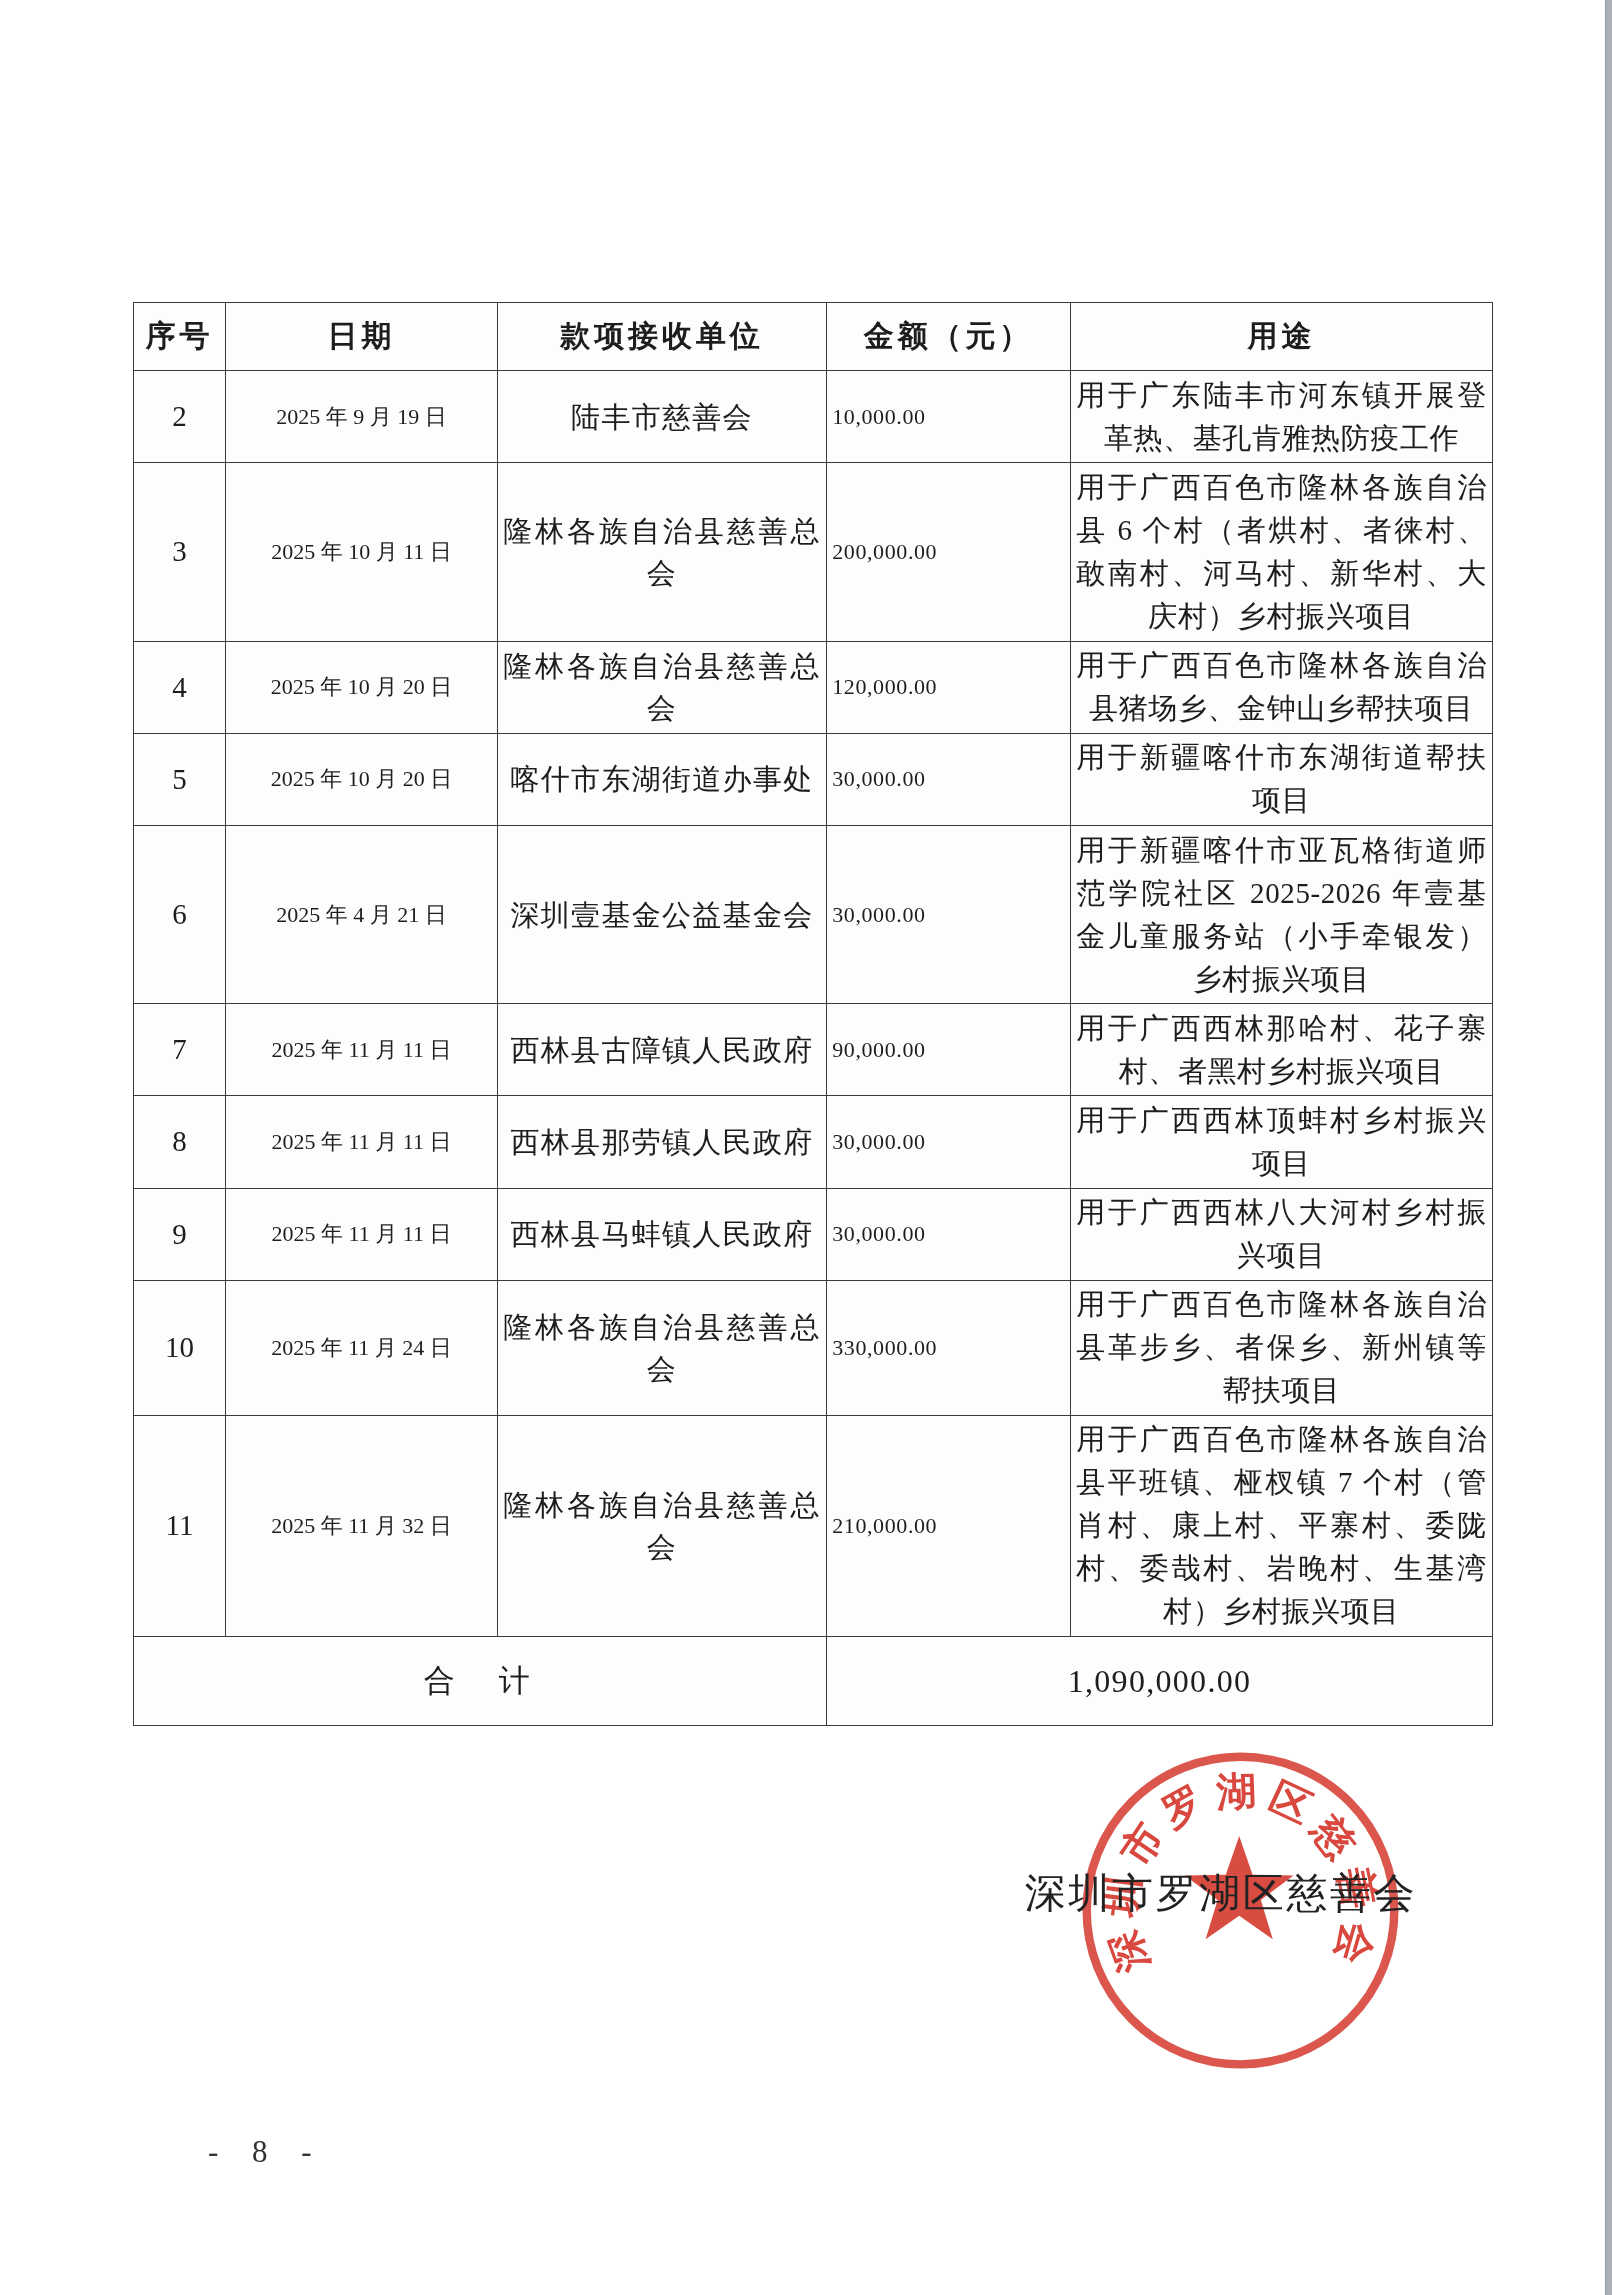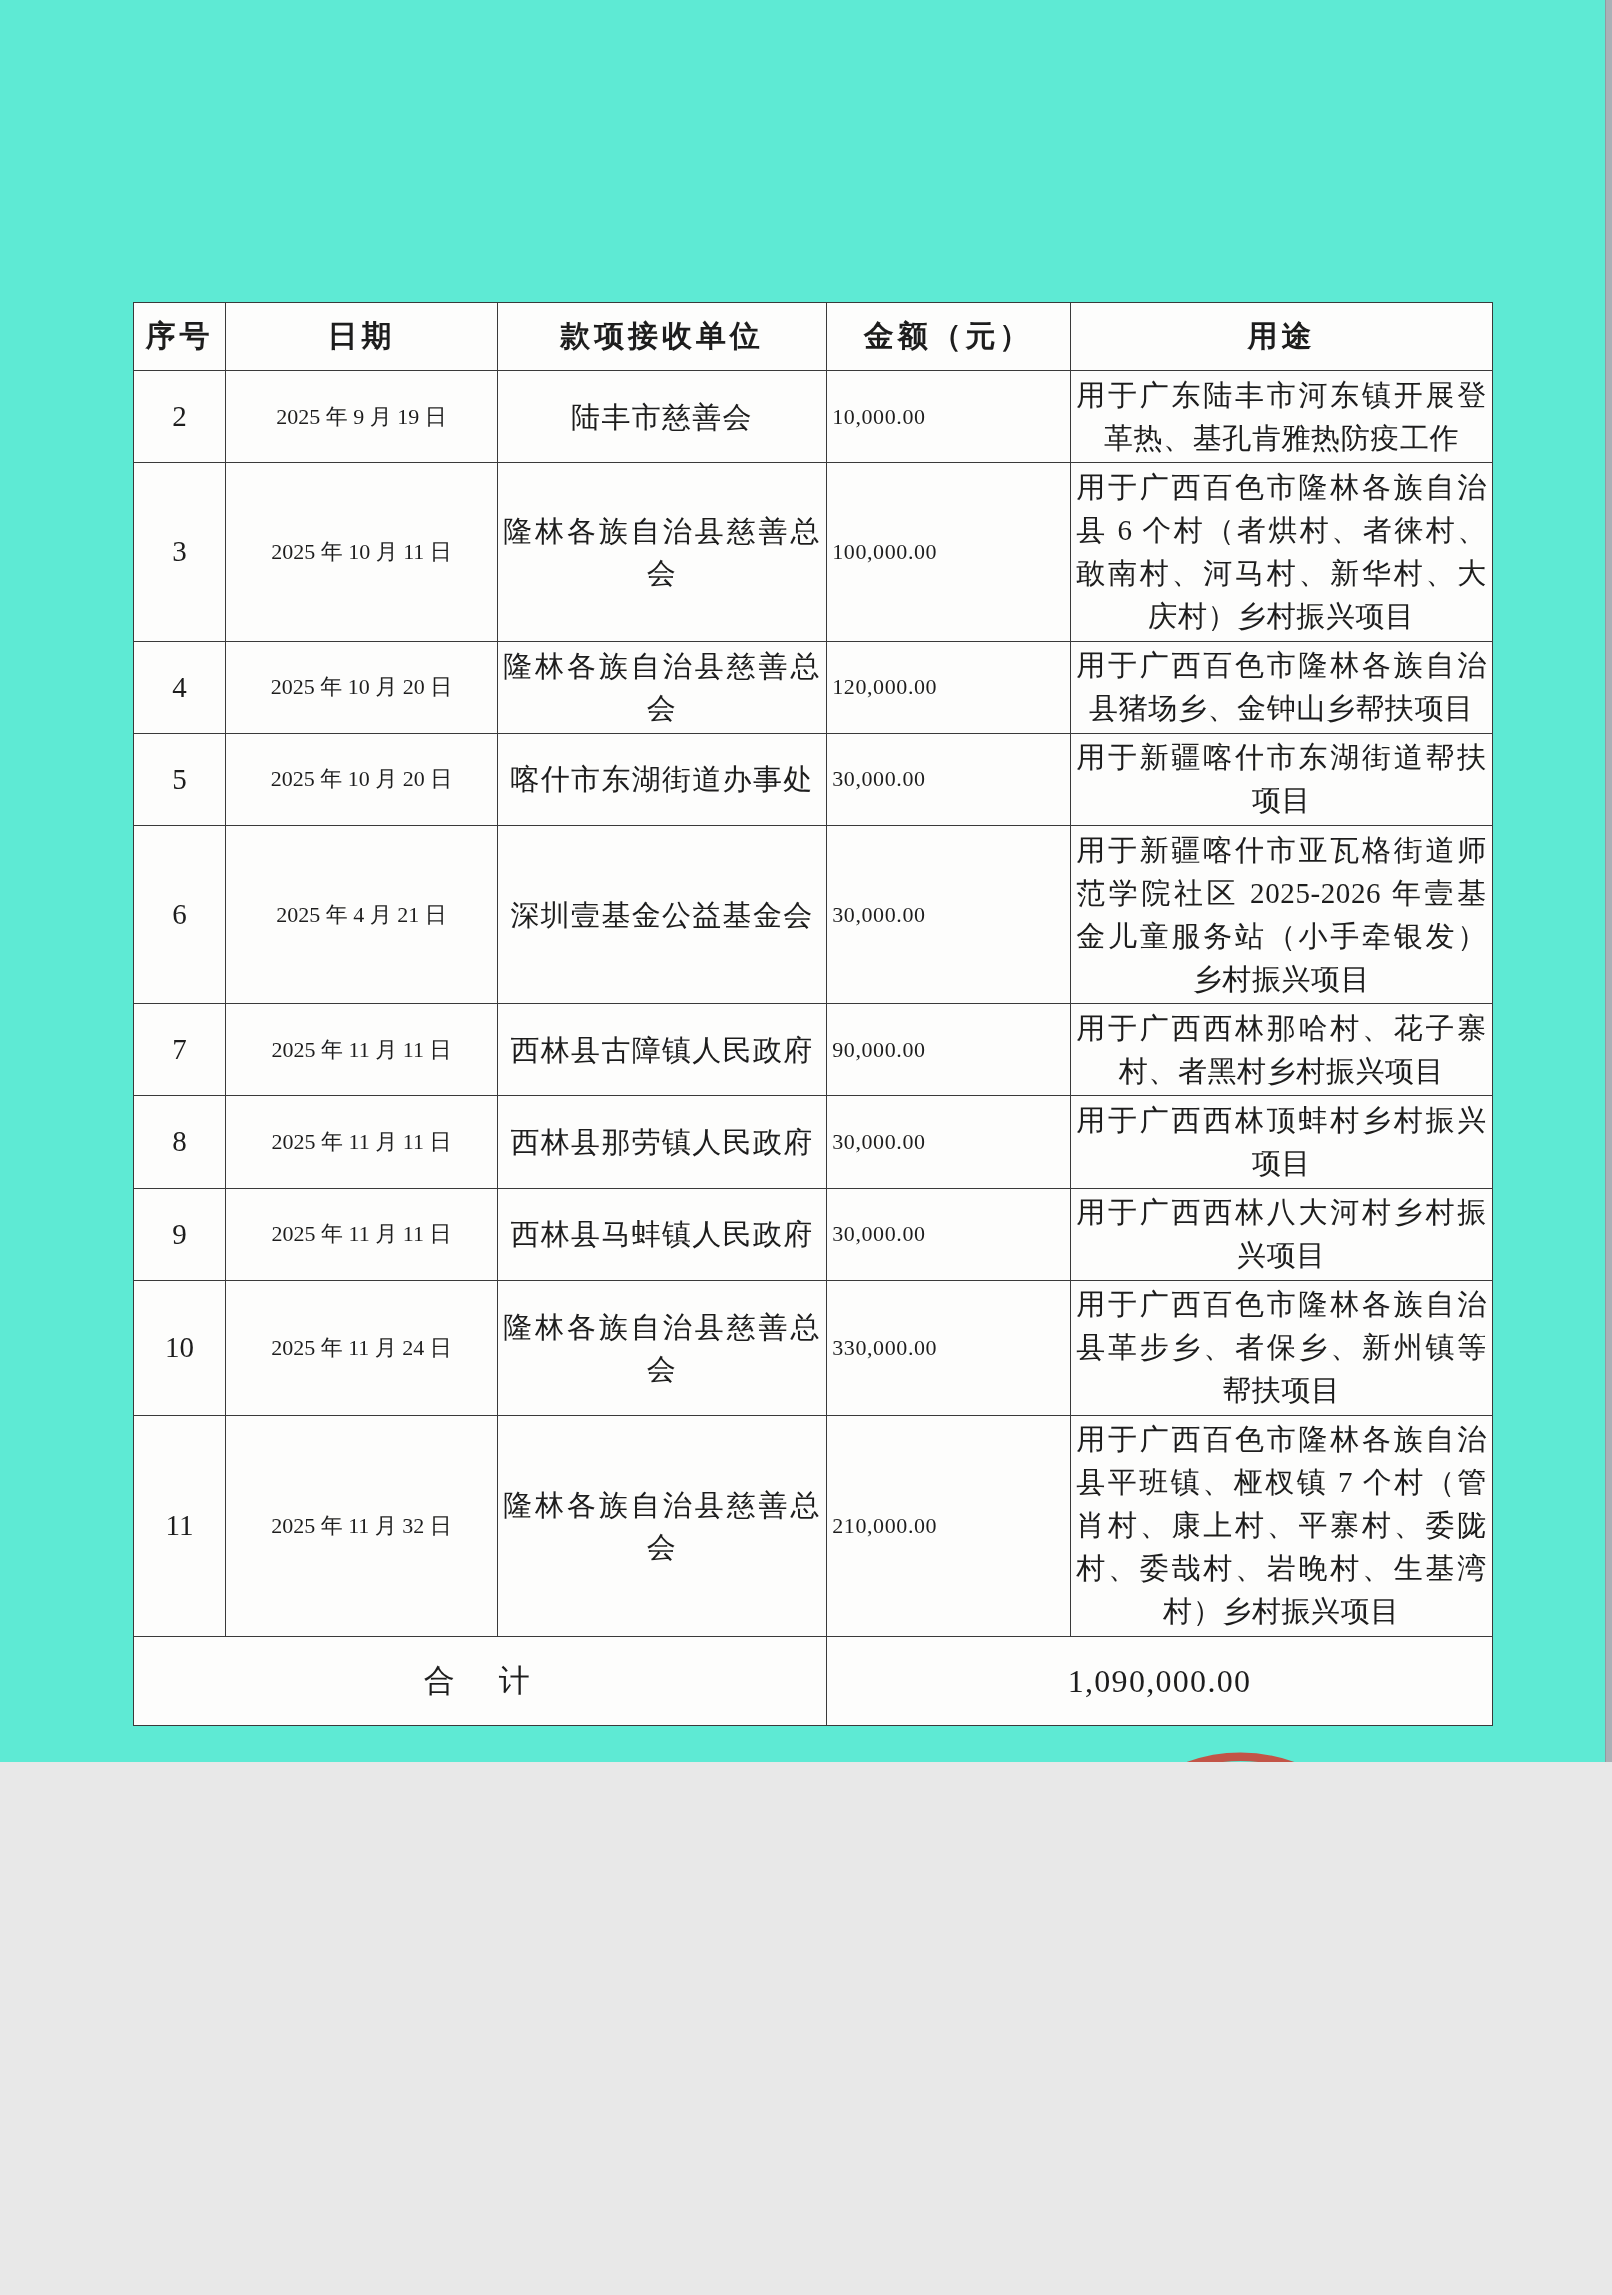--- a/index.html
+++ b/index.html
@@ -1,19 +1,19 @@
 <!DOCTYPE html>
 <html style="font-size:10.4px"><head>
 <meta charset="utf-8">
 <style>
   html,body{margin:0;padding:0;background:#e8e8e8;}
   #page{
     position:relative;
-    width:1612px;height:1762px;
-    background:#5eead4;
+    width:1612px;height:2295px;
+    background:#ffffff;
     overflow:hidden;
     font-family:"Liberation Serif","DejaVu Serif",serif;
     color:#1d1d1d;
   }
   
   #edge-strip{
     position:absolute;right:0;top:0;width:5.8px;height:100%;
     background:#aab0b6;border-left:1.3px solid #93999f;
   }
   
@@ -89,21 +89,21 @@
           <td class="cell-serial">2</td>
           <td class="cell-date">2025 年 9 月 19 日</td>
           <td class="cell-recipient">陆丰市慈善会</td>
           <td class="cell-amount">10,000.00</td>
           <td class="cell-purpose">用于广东陆丰市河东镇开展登革热、基孔肯雅热防疫工作</td>
         </tr>
         <tr style="height: 173px;">
           <td class="cell-serial">3</td>
           <td class="cell-date">2025 年 10 月 11 日</td>
           <td class="cell-recipient">隆林各族自治县慈善总会</td>
-          <td class="cell-amount">100,000.00</td>
+          <td class="cell-amount">200,000.00</td>
           <td class="cell-purpose">用于广西百色市隆林各族自治县 6 个村（者烘村、者徕村、敢南村、河马村、新华村、大庆村）乡村振兴项目</td>
         </tr>
         <tr style="height: 86px;">
           <td class="cell-serial">4</td>
           <td class="cell-date">2025 年 10 月 20 日</td>
           <td class="cell-recipient">隆林各族自治县慈善总会</td>
           <td class="cell-amount">120,000.00</td>
           <td class="cell-purpose">用于广西百色市隆林各族自治县猪场乡、金钟山乡帮扶项目</td>
         </tr>
         <tr style="height: 87px;">

